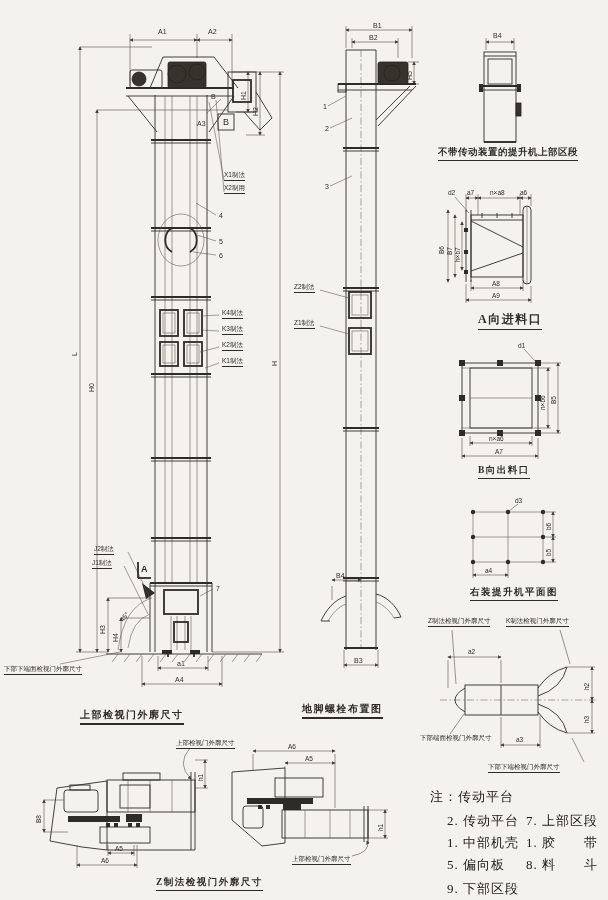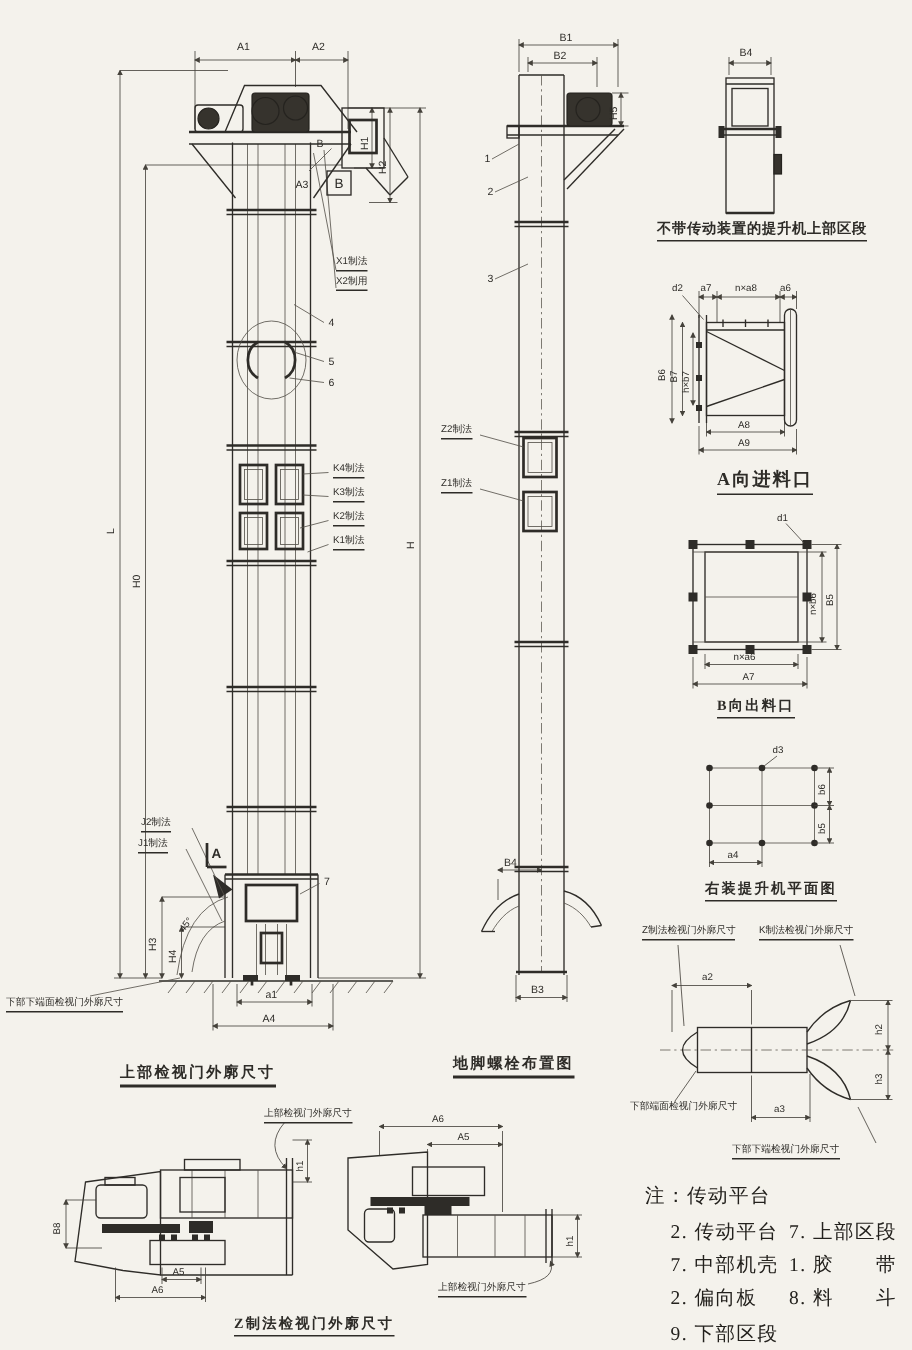--- a/index.html
+++ b/index.html
@@ -530,19 +530,19 @@
 <span class="lbl sm rot" style="left:36px;top:823px">B8</span>
 <span class="lbl sm" style="left:288px;top:744px">A6</span>
 <span class="lbl sm" style="left:305px;top:756px">A5</span>
 <span class="lbl sm rot" style="left:378px;top:831px">h1</span>
 <span class="lbl sm u" style="left:292px;top:856px">上部检视门外廓尺寸</span>
 <span class="cap cap2" style="left:156px;top:876px;font-size:9.5px">Z制法检视门外廓尺寸</span>
 
 <span class="note" style="left:430px;top:788px">注：传动平台</span>
 <span class="note" style="left:447px;top:812px">2. 传动平台</span>
 <span class="note" style="left:526px;top:812px">7. 上部区段</span>
-<span class="note" style="left:447px;top:834px">7. 中部机壳</span>
+<span class="note" style="left:447px;top:834px">1. 中部机壳</span>
 <span class="note" style="left:526px;top:834px">1. 胶　　带</span>
-<span class="note" style="left:447px;top:856px">2. 偏向板</span>
+<span class="note" style="left:447px;top:856px">5. 偏向板</span>
 <span class="note" style="left:526px;top:856px">8. 料　　斗</span>
 <span class="note" style="left:447px;top:880px">9. 下部区段</span>
 
 </div>
 
 </body></html>

